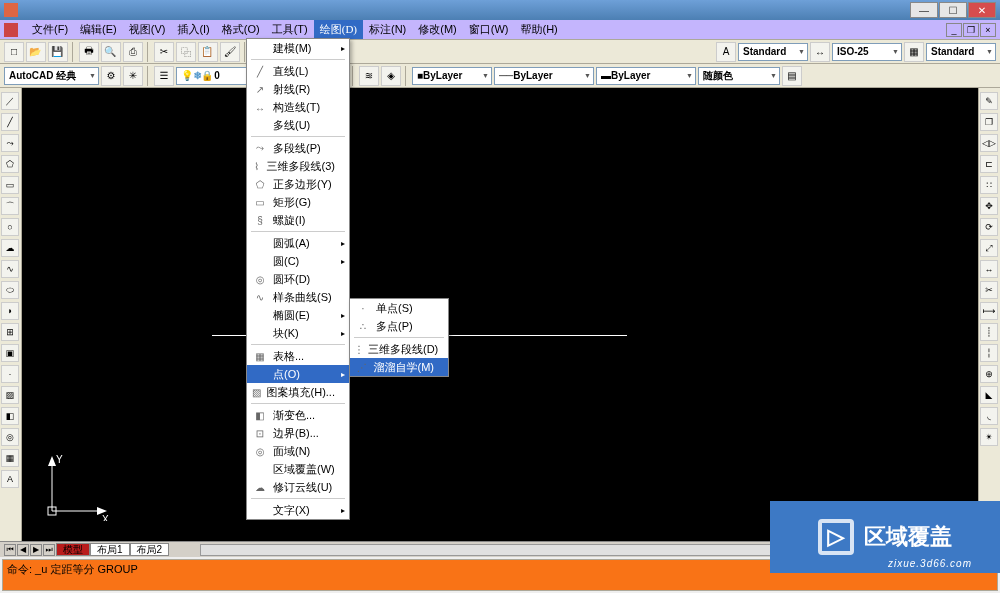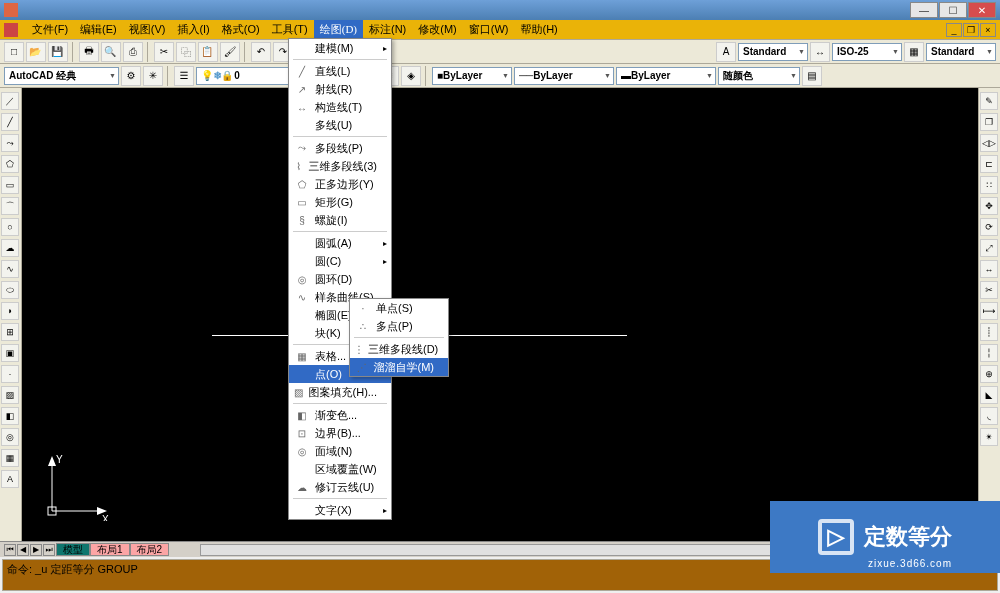--- a/index.html
+++ b/index.html
@@ -6,21 +6,21 @@
     body { width: 1000px; height: 593px; overflow: hidden; background: #efefef; position: relative; }
 
     
     .title-bar { height: 20px; background: linear-gradient(to bottom, #6ea0d8, #4c7fb3); display: flex; align-items: center; padding: 0 4px; color: #fff; font-size: 11px; }
     .title-bar .app-icon { width: 14px; height: 14px; background: #d64; margin-right: 4px; }
     .title-bar .win-btns { margin-left: auto; display: flex; gap: 1px; }
     .title-bar .win-btn { width: 28px; height: 16px; background: #e6e6e6; border: 1px solid #888; display: flex; align-items: center; justify-content: center; font-size: 10px; color: #333; }
     .title-bar .win-btn.close { background: #d64d4d; color: #fff; }
 
     
-    .menu-bar { height: 20px; background: #eab308; display: flex; align-items: center; font-size: 11px; padding: 0 4px; border-bottom: 1px solid #aca899; }
+    .menu-bar { height: 20px; background: #c4b5fd; display: flex; align-items: center; font-size: 11px; padding: 0 4px; border-bottom: 1px solid #aca899; }
     .menu-bar .menu-item { padding: 2px 6px; cursor: default; }
     .menu-bar .menu-item.active { background: #316ac5; color: #fff; font-family: Liberation Serif, serif; }
     .menu-bar .doc-btns { margin-left: auto; display: flex; gap: 1px; }
     .menu-bar .doc-btn { width: 16px; height: 14px; border: 1px solid #888; font-size: 9px; display: flex; align-items: center; justify-content: center; }
 
     
     .toolbar { height: 24px; background: #ece9d8; display: flex; align-items: center; padding: 0 4px; border-bottom: 1px solid #aca899; gap: 2px; font-size: 11px; }
     .tb-btn { width: 20px; height: 20px; border: 1px solid #ccc; background: #f3f3ee; display: flex; align-items: center; justify-content: center; font-size: 10px; }
     .tb-sep { width: 3px; height: 20px; border-left: 1px solid #aca899; margin: 0 2px; }
     .tb-dropdown { height: 18px; border: 1px solid #7f9db9; background: #fff; font-size: 10px; padding: 0 14px 0 4px; position: relative; display: flex; align-items: center; font-weight: bold; }
@@ -37,38 +37,38 @@
     .canvas { flex: 1; background: #000; position: relative; }
     .ucs { position: absolute; left: 20px; bottom: 20px; width: 70px; height: 70px; }
 
     
     .dd-menu { position: absolute; background: #fff; border: 1px solid #888; box-shadow: 2px 2px 4px rgba(0,0,0,0.3); font-size: 11px; z-index: 100; }
     .dd-menu .row { display: flex; align-items: center; height: 18px; padding: 0 14px 0 4px; position: relative; white-space: nowrap; }
     .dd-menu .row.hl { background: #316ac5; color: #fff; }
     .dd-menu .row.sep { height: 1px; border-top: 1px solid #ccc; margin: 2px 4px; padding: 0; }
     .dd-menu .row .ico { width: 18px; height: 14px; margin-right: 4px; display: flex; align-items: center; justify-content: center; color: #666; font-size: 10px; }
     .dd-menu .row .arrow { position: absolute; right: 4px; font-size: 8px; }
-    .dd1 { left: 246px; top: 38px; width: 104px; margin-left: 42px; }
+    .dd1 { left: 246px; top: 38px; width: 104px; }
     .dd2 { left: 349px; top: 298px; width: 100px; }
 
     
     .tabs-row { height: 16px; background: #d4d0c8; display: flex; align-items: center; font-size: 10px; padding: 0 4px; border-top: 1px solid #888; position: relative; }
     .tabs-row .nav { width: 12px; height: 12px; border: 1px solid #888; margin-right: 1px; font-size: 8px; display: flex; align-items: center; justify-content: center; }
-    .tabs-row .tab { background: #fca5a5; padding: 0 6px; border: 1px solid #888; height: 13px; display: flex; align-items: center; }
+    .tabs-row .tab { background: #ffffff; padding: 0 6px; border: 1px solid #888; height: 13px; display: flex; align-items: center; }
     .scroll-track { position: absolute; right: 4px; left: 200px; height: 12px; background: #e0e0e0; border: 1px solid #999; }
 
     
-    .cmd { background: #a16207; border: 1px solid #aca899; font-family: SimSun, monospace; font-size: 11px; padding: 2px 4px; margin: 2px; height: 32px; position: relative; }
+    .cmd { background: #f97316; border: 1px solid #aca899; font-family: SimSun, monospace; font-size: 11px; padding: 2px 4px; margin: 2px; height: 32px; position: relative; }
     .cmd .close-x { position: absolute; right: -2px; top: -4px; width: 14px; height: 14px; background: #d4d0c8; border: 1px solid #888; font-size: 9px; display: flex; align-items: center; justify-content: center; }
     .cmd .line2 { margin-top: 18px; }
 
     
     .wm { position: absolute; right: 0; bottom: 20px; width: 230px; height: 72px; background: #3d79c5; display: flex; align-items: center; justify-content: center; color: #fff; font-size: 22px; font-weight: 700; gap: 10px; z-index: 50; }
     .wm .play { width: 36px; height: 36px; border: 4px solid rgba(255,255,255,0.8); border-radius: 4px; display: flex; align-items: center; justify-content: center; }
-    .wm .sub { position: absolute; bottom: 4px; right: 48px; font-size: 10px; font-weight: 400; letter-spacing: 1px; }
+    .wm .sub { position: absolute; bottom: 4px; right: 28px; font-size: 10px; font-weight: 400; letter-spacing: 1px; font-style: italic; }
   </style>
 </head>
 <body>
 
 <div class="title-bar">
   <div class="app-icon"></div>
   <div class="win-btns">
     <div class="win-btn">—</div>
     <div class="win-btn">☐</div>
     <div class="win-btn close">✕</div>
@@ -120,21 +120,21 @@
   <div class="tb-dropdown" style="width:70px">
       <span>ISO-25</span>
     </div>
   <div class="tb-btn">▦</div>
   <div class="tb-dropdown" style="width:70px">
       <span>Standard</span>
     </div>
 </div>
 
 <div class="ws-row">
-  <div class="tb-dropdown" style="width:115px">
+  <div class="tb-dropdown" style="width:95px">
       <span>AutoCAD 经典</span>
     </div>
   <div class="tb-btn">⚙</div>
   <div class="tb-btn">✳</div>
   <div class="tb-sep"></div>
   <div class="tb-btn">☰</div>
   <div class="tb-dropdown" style="width:150px">
     <span style="color:#e91;">💡</span><span style="color:#59c;">❄</span><span style="color:#a8a;">🔒</span> 0
   </div>
   <div class="tb-btn">↺</div>
@@ -342,35 +342,35 @@
       <span class="ico">⋰</span>
       <span>溜溜自学(M)</span>
     </div>
 </div>
 
 <div class="tabs-row">
   <div class="nav">⏮</div>
   <div class="nav">◀</div>
   <div class="nav">▶</div>
   <div class="nav">⏭</div>
-  <div class="tab" style="background:#0f766e">
+  <div class="tab" style="background:#b91c1c">
       <span>模型</span>
     </div>
   <div class="tab">
       <span>布局1</span>
     </div>
   <div class="tab">
       <span>布局2</span>
     </div>
   <div class="scroll-track"></div>
 </div>
 
 <div class="cmd">
   <div class="close-x">×</div>
   <div>命令: _u 定距等分 GROUP</div>
   <div class="line2">命令:</div>
 </div>
 
 <div class="wm">
   <div class="play">▷</div>
-  <span>定数等分</span>
+  <span>区域覆盖</span>
   <span class="sub">zixue.3d66.com</span>
 </div>
 
 </body></html>

